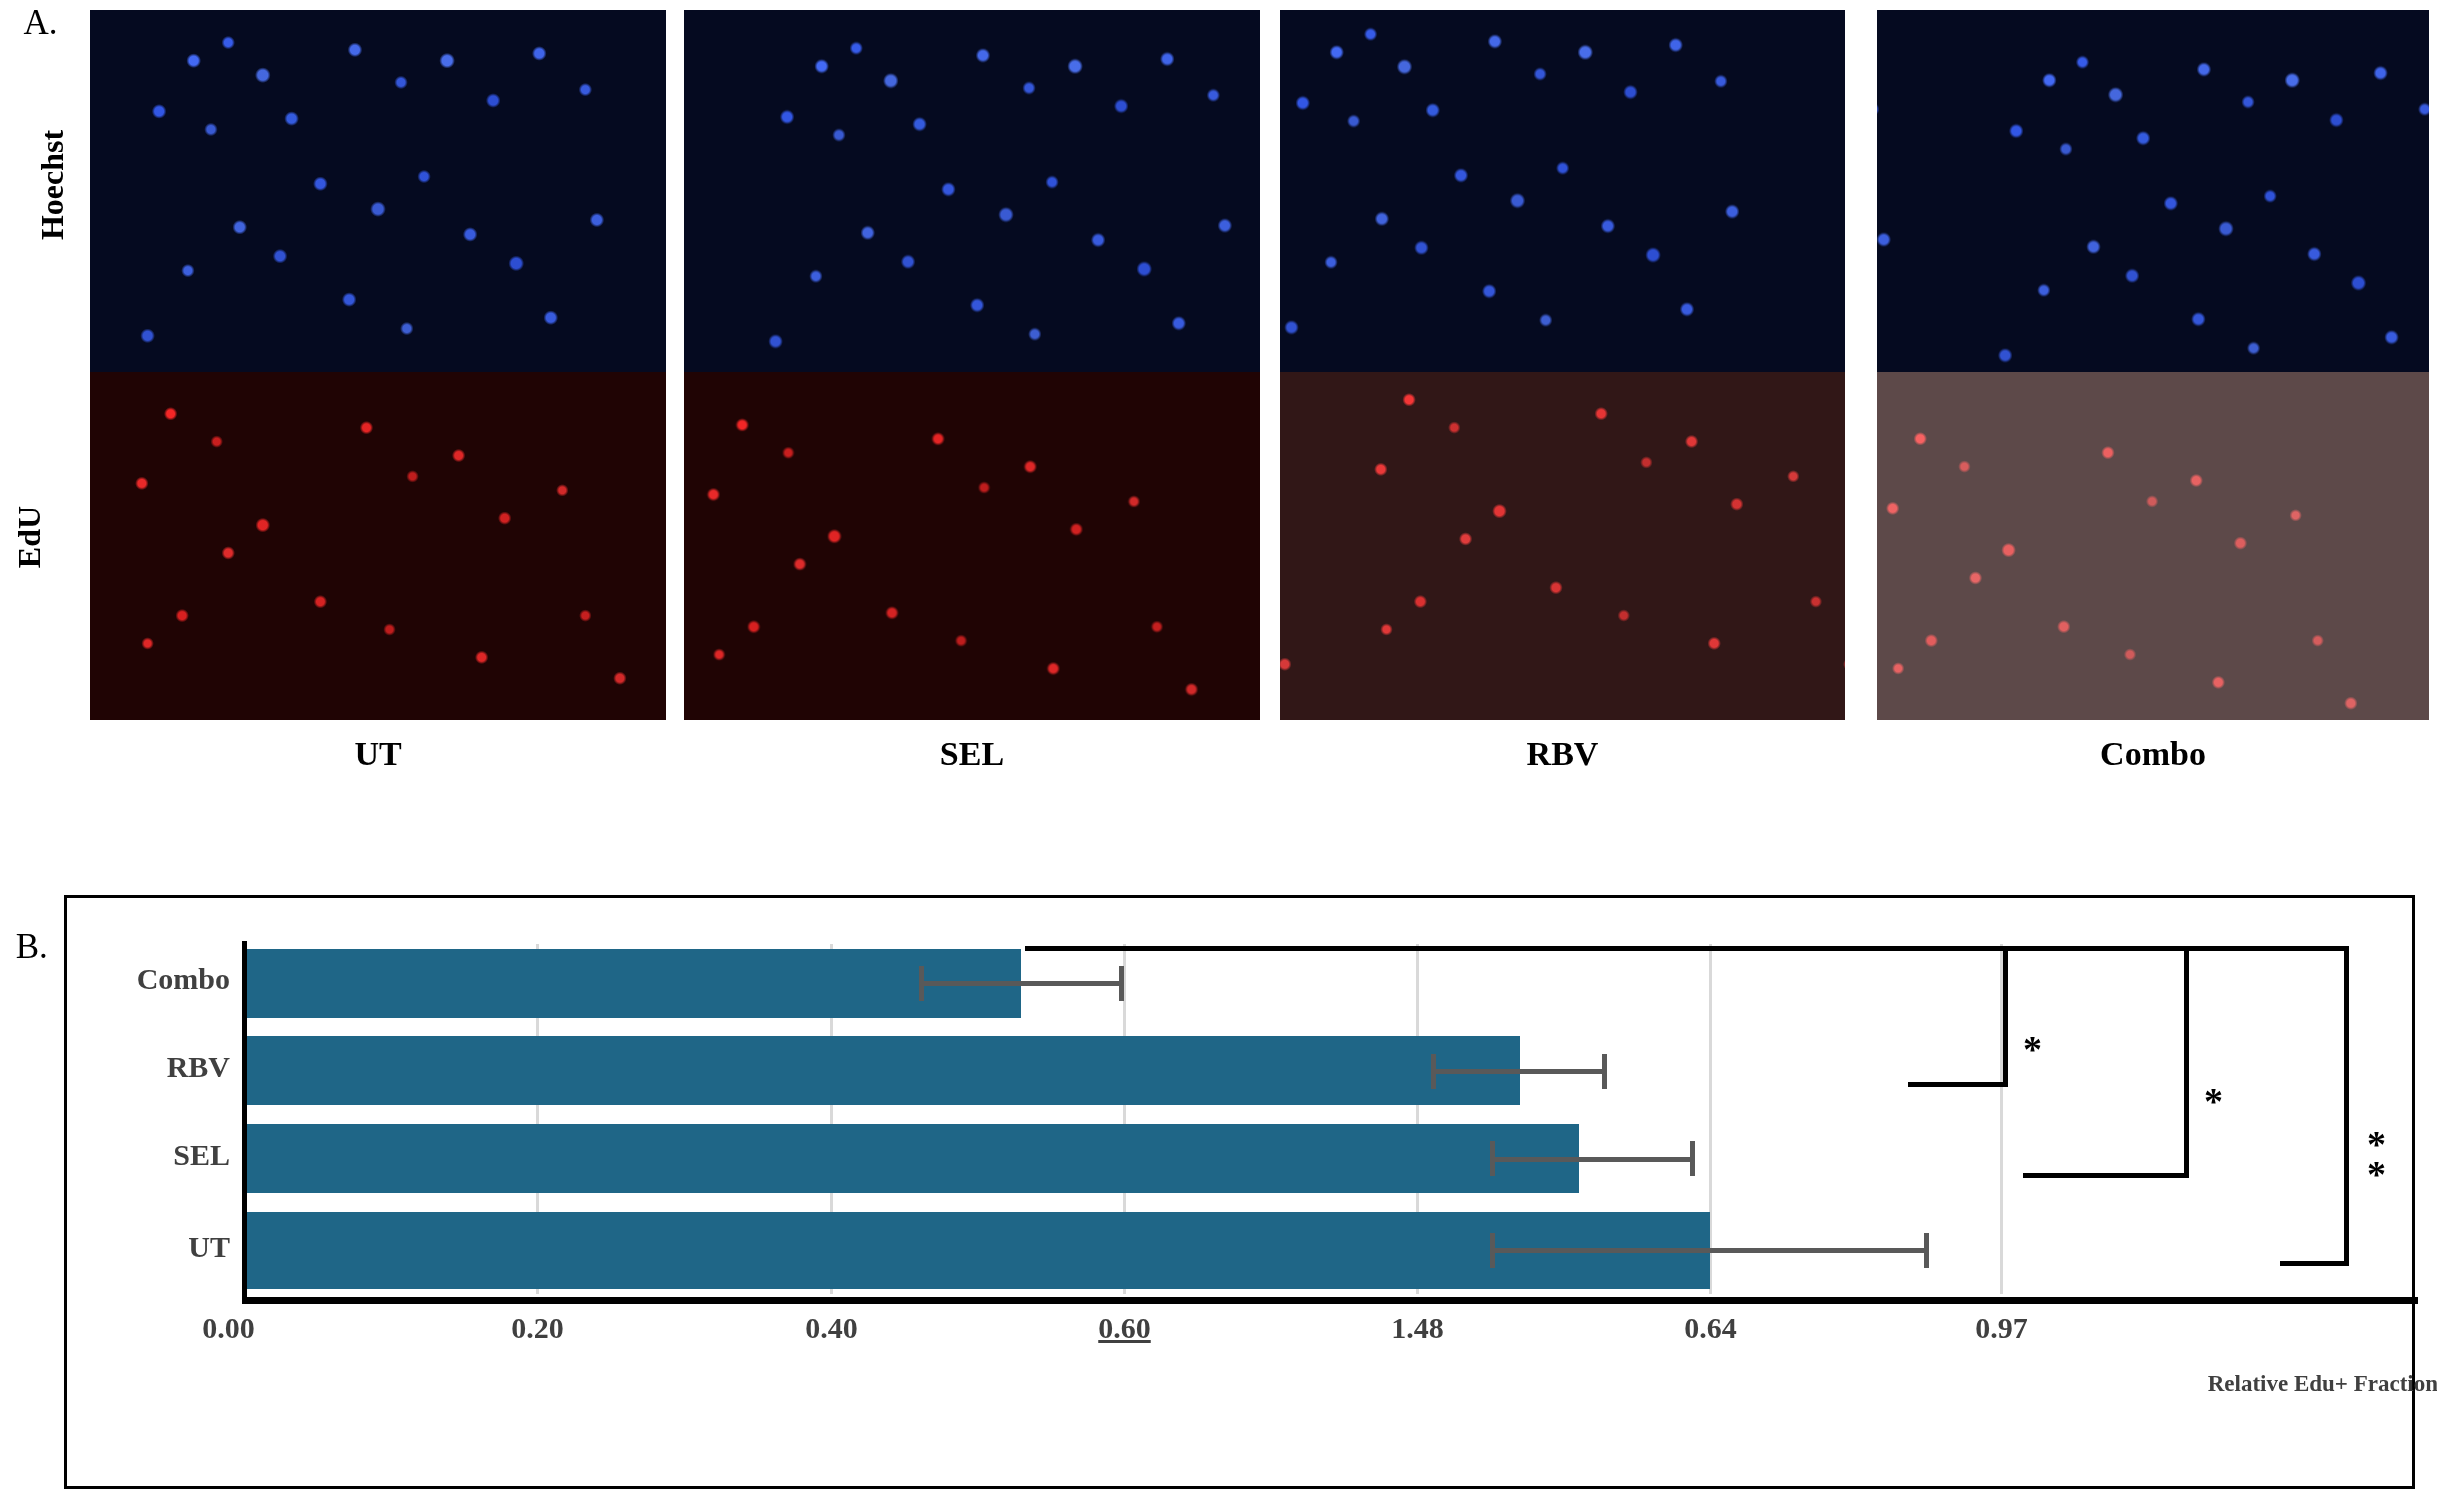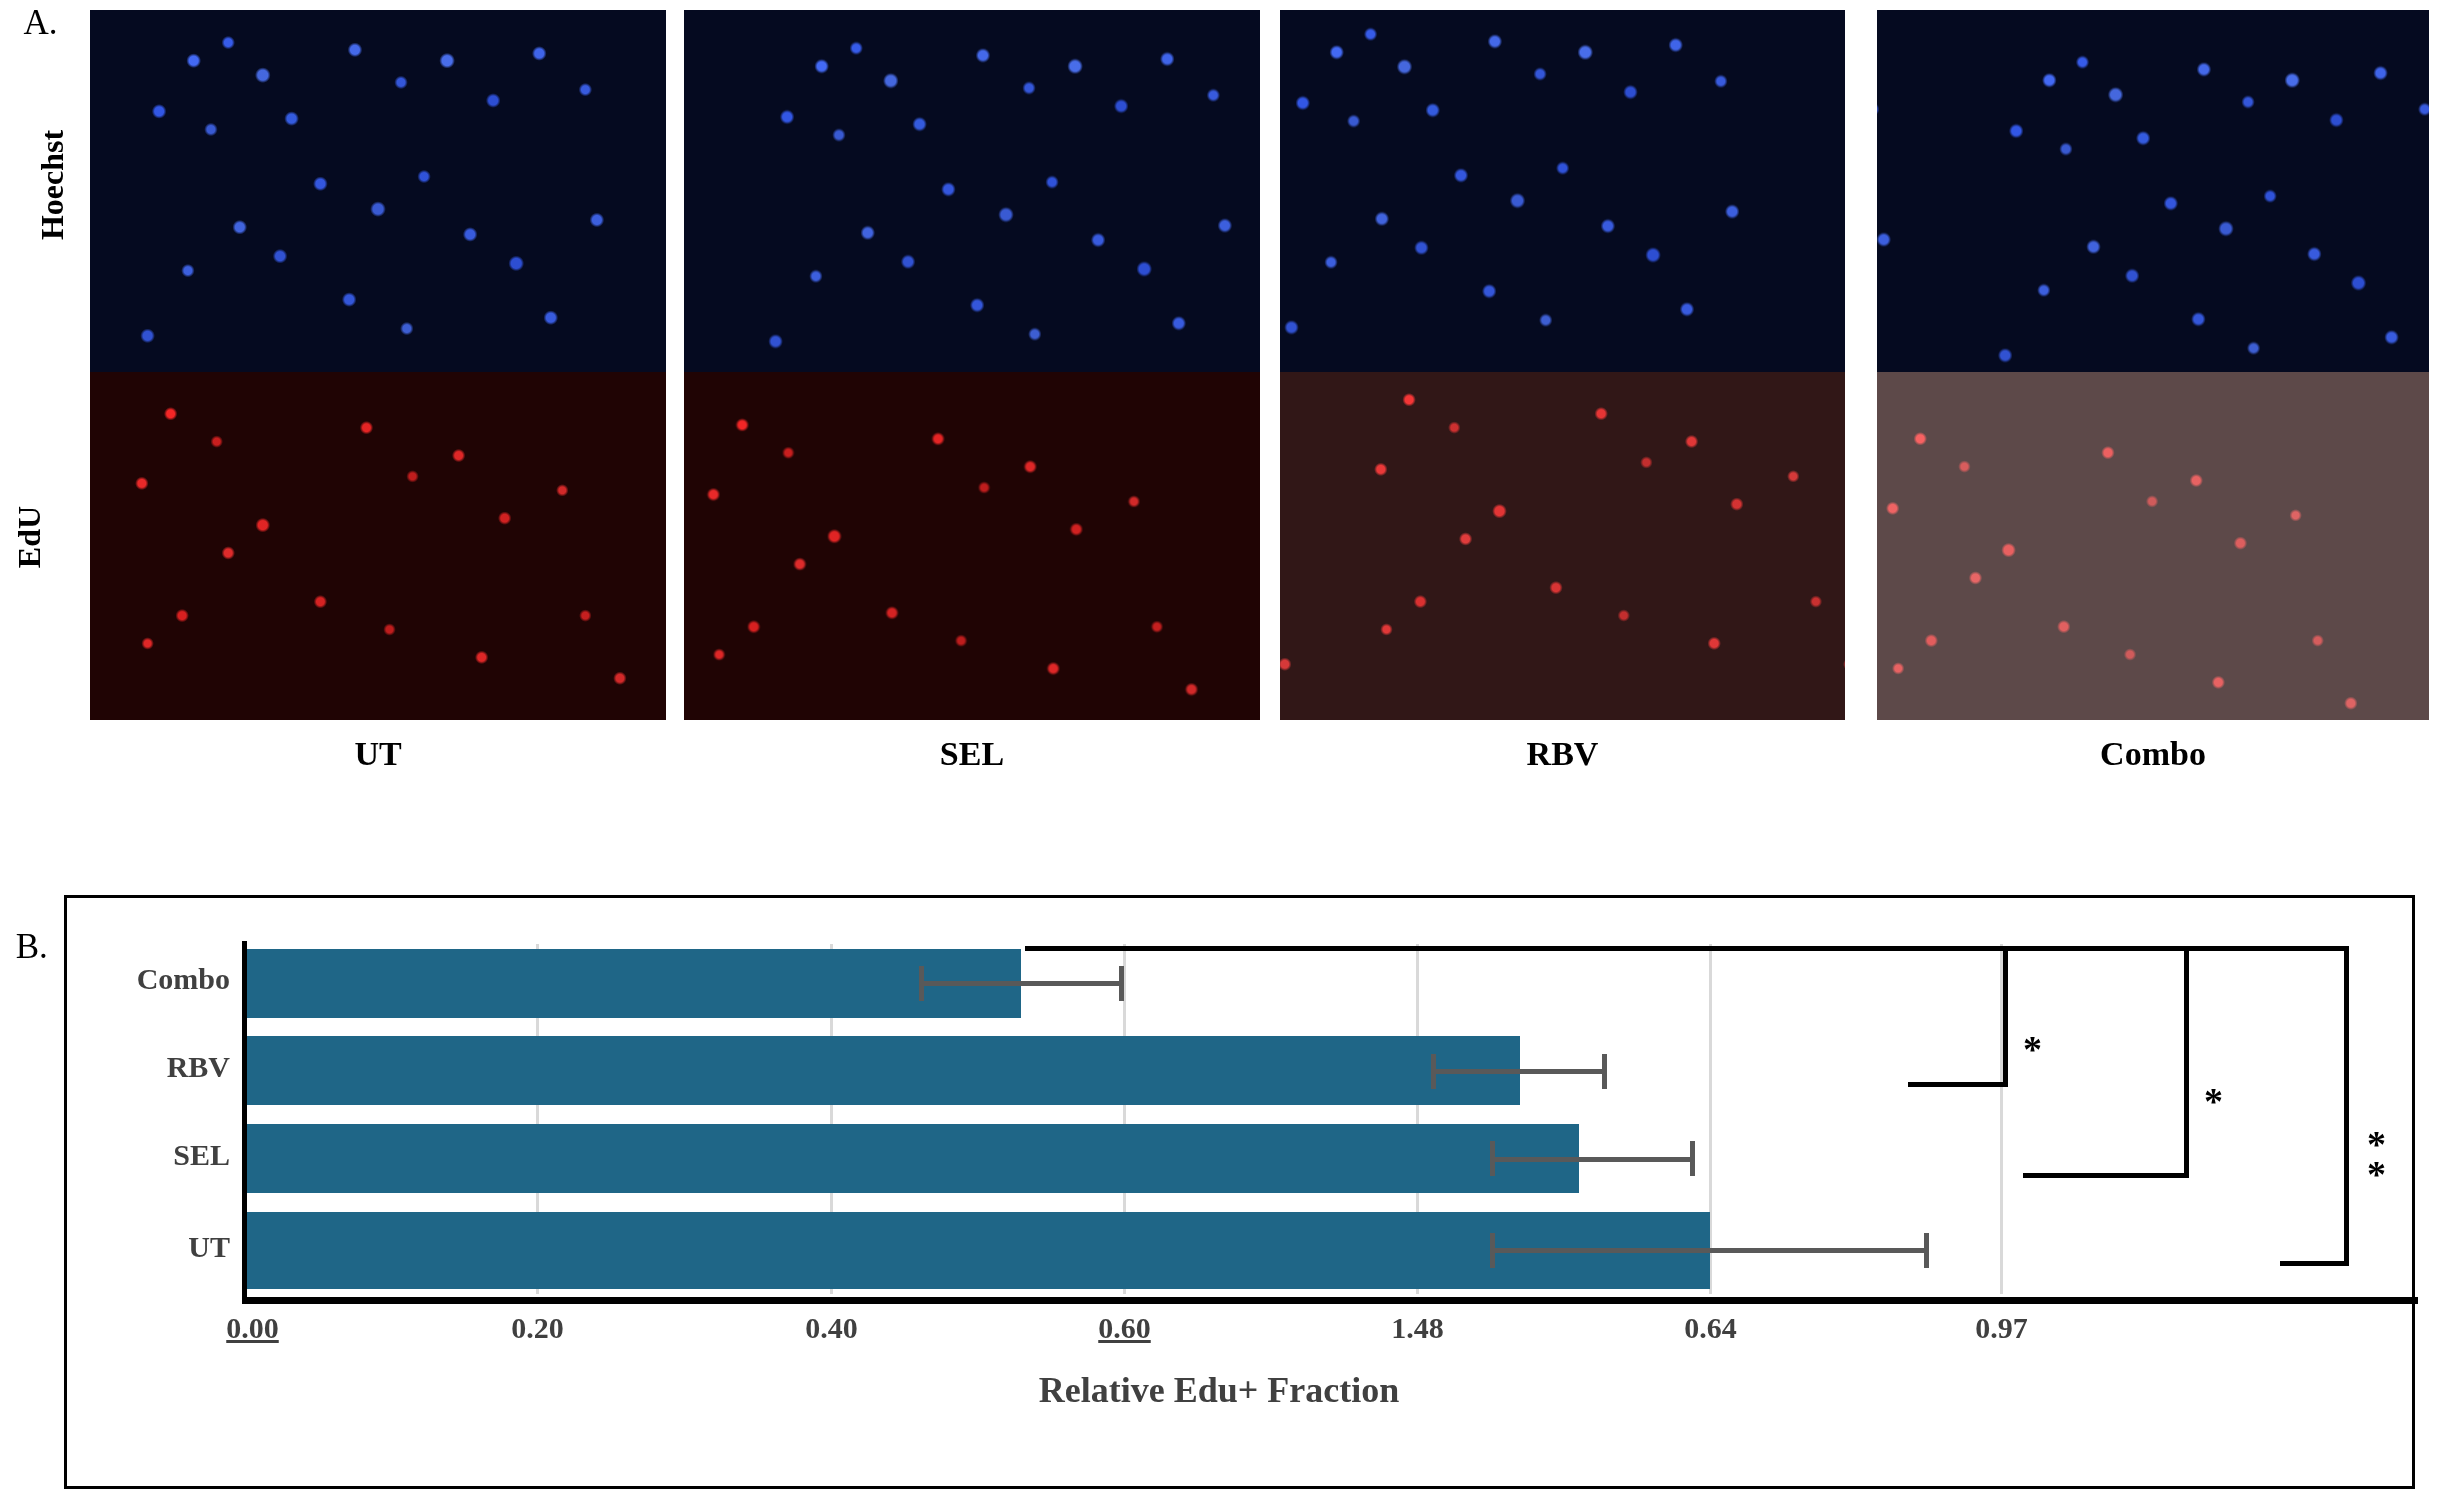--- a/index.html
+++ b/index.html
@@ -200,22 +200,22 @@
     font-weight: bold;
     color: #404040;
     text-align: center;
     width: 145px;
     line-height: 1;
   }
   #x-axis-title {
     position: absolute;
     left: 0; top: 1372px;
     width: 2438px;
-    text-align: center;
-    font-size: 36px;
+    text-align: right;
+    font-size: 23px;
     font-weight: bold;
     color: #404040;
     line-height: 1;
   }
   .sig-seg {
     position: absolute;
     background: #000000;
   }
   .sig-h { height: 5px; }
   .sig-v { width: 5px; }
@@ -316,21 +316,21 @@
   <div class="sig-seg sig-h" style="left:2003px; top:946px; width:186px;"></div>
   <div class="sig-seg sig-v" style="left:2184px; top:946px; height:231px;"></div>
   <div class="sig-seg sig-h" style="left:2023px; top:1173px; width:166px;"></div>
   <div class="sig-star" style="left:2204px; top:1086px;">*</div>
 
   <div class="sig-seg sig-h" style="left:2184px; top:946px; width:165px;"></div>
   <div class="sig-seg sig-v" style="left:2344px; top:946px; height:319px;"></div>
   <div class="sig-seg sig-h" style="left:2280px; top:1261px; width:69px;"></div>
   <div class="sig-star" style="left:2367px; top:1130px; line-height:0.78;">*<br>*</div>
 
-  <div class="tick-label" style="left:180px;text-decoration:underline;">0.00</div>
+  <div class="tick-label" style="left:156px;">0.00</div>
   <div class="tick-label" style="left:465px;">0.20</div>
   <div class="tick-label" style="left:759px;">0.40</div>
   <div class="tick-label" style="left:1052px;text-decoration:underline;">0.60</div>
   <div class="tick-label" style="left:1345px;">1.48</div>
   <div class="tick-label" style="left:1638px;">0.64</div>
   <div class="tick-label" style="left:1929px;">0.97</div>
 
   <div id="x-axis-title">Relative Edu+ Fraction</div>
 
 </div>

